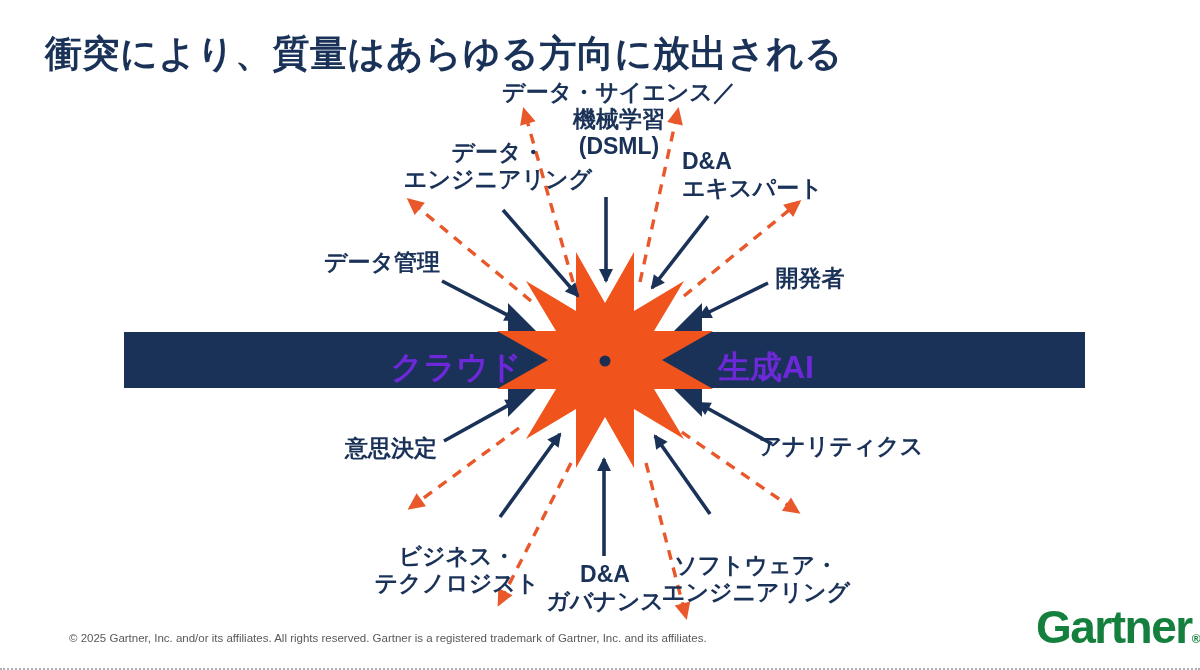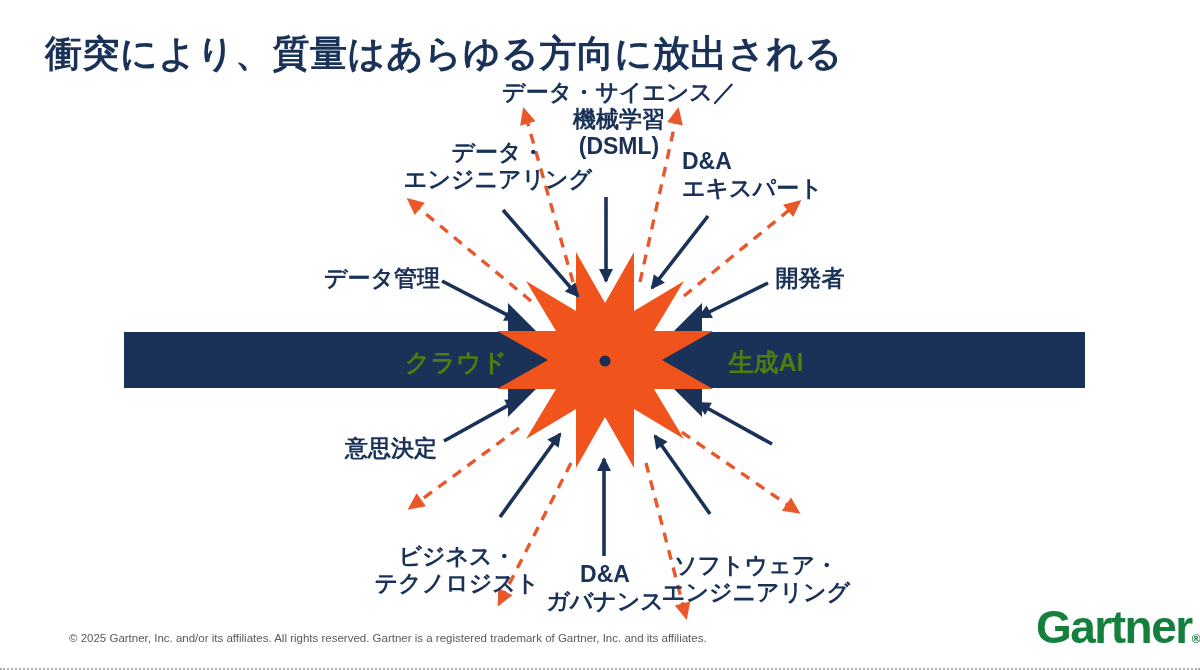--- a/index.html
+++ b/index.html
@@ -15,29 +15,29 @@
   .diagram-svg{position:absolute;left:0;top:0;z-index:1;}
   .lbl{
     position:absolute;z-index:2;font-weight:bold;color:#1A3258;
     font-size:23px;line-height:1.18;white-space:pre-line;text-align:center;
     transform:translateX(-50%);
   }
   .lbl.left-align{text-align:left;transform:none;}
   .lbl-dsml{left:607px;top:79px;margin-left:12px;}
   .lbl-data-engineering{left:462px;top:139px;margin-left:36px;}
   .lbl-da-expert{left:682px;top:148px;}
-  .lbl-data-management{left:382px;top:249px;margin-top:16px;}
+  .lbl-data-management{left:382px;top:249px;}
   .lbl-developers{left:810px;top:265px;text-align:right;}
   .lbl-decision-making{left:391px;top:435px;}
   .lbl-analytics{left:841px;top:433px;}
   .lbl-business-technologists{left:457px;top:543px;font-family:Liberation Serif, serif;}
   .lbl-da-governance{left:605px;top:561px;}
   .lbl-software-engineering{left:756px;top:528px;margin-top:24px;}
   .bar-label{
-    position:absolute;z-index:2;color:#4d7c0f;font-weight:bold;font-size:25px;
+    position:absolute;z-index:2;color:#6d28d9;font-weight:bold;font-size:32px;
     transform:translateX(-50%);white-space:nowrap;
   }
   .bar-label-cloud{left:456px;top:346px;}
   .bar-label-genai{left:766px;top:346px;}
   .source-line{position:absolute;z-index:2;left:38px;top:609px;font-size:13px;color:#404040;white-space:nowrap;}
   .source-line a{color:#1F4BCB;text-decoration:underline;cursor:pointer;}
   .copyright-line{position:absolute;z-index:2;left:69px;top:632px;font-size:11.5px;color:#595959;white-space:nowrap;}
   .logo{
     position:absolute;z-index:2;left:1036px;top:600px;
     font-size:46px;font-weight:bold;color:#15803d;letter-spacing:-1.5px;white-space:nowrap;
@@ -99,20 +99,21 @@
   <div class="lbl lbl-dsml">データ・サイエンス／
 機械学習
 (DSML)</div>
   <div class="lbl lbl-data-engineering">データ・
 エンジニアリング</div>
   <div class="lbl lbl-da-expert left-align">D&amp;A
 エキスパート</div>
   <div class="lbl lbl-data-management">データ管理</div>
   <div class="lbl lbl-developers">開発者</div>
   <div class="lbl lbl-decision-making">意思決定</div>
+  <div class="lbl lbl-analytics">アナリティクス</div>
   <div class="lbl lbl-business-technologists">ビジネス・
 テクノロジスト</div>
   <div class="lbl lbl-da-governance">D&amp;A
 ガバナンス</div>
   <div class="lbl lbl-software-engineering">ソフトウェア・
 エンジニアリング</div>
 
   <div class="bar-label bar-label-cloud">クラウド</div>
   <div class="bar-label bar-label-genai">生成AI</div>
 

